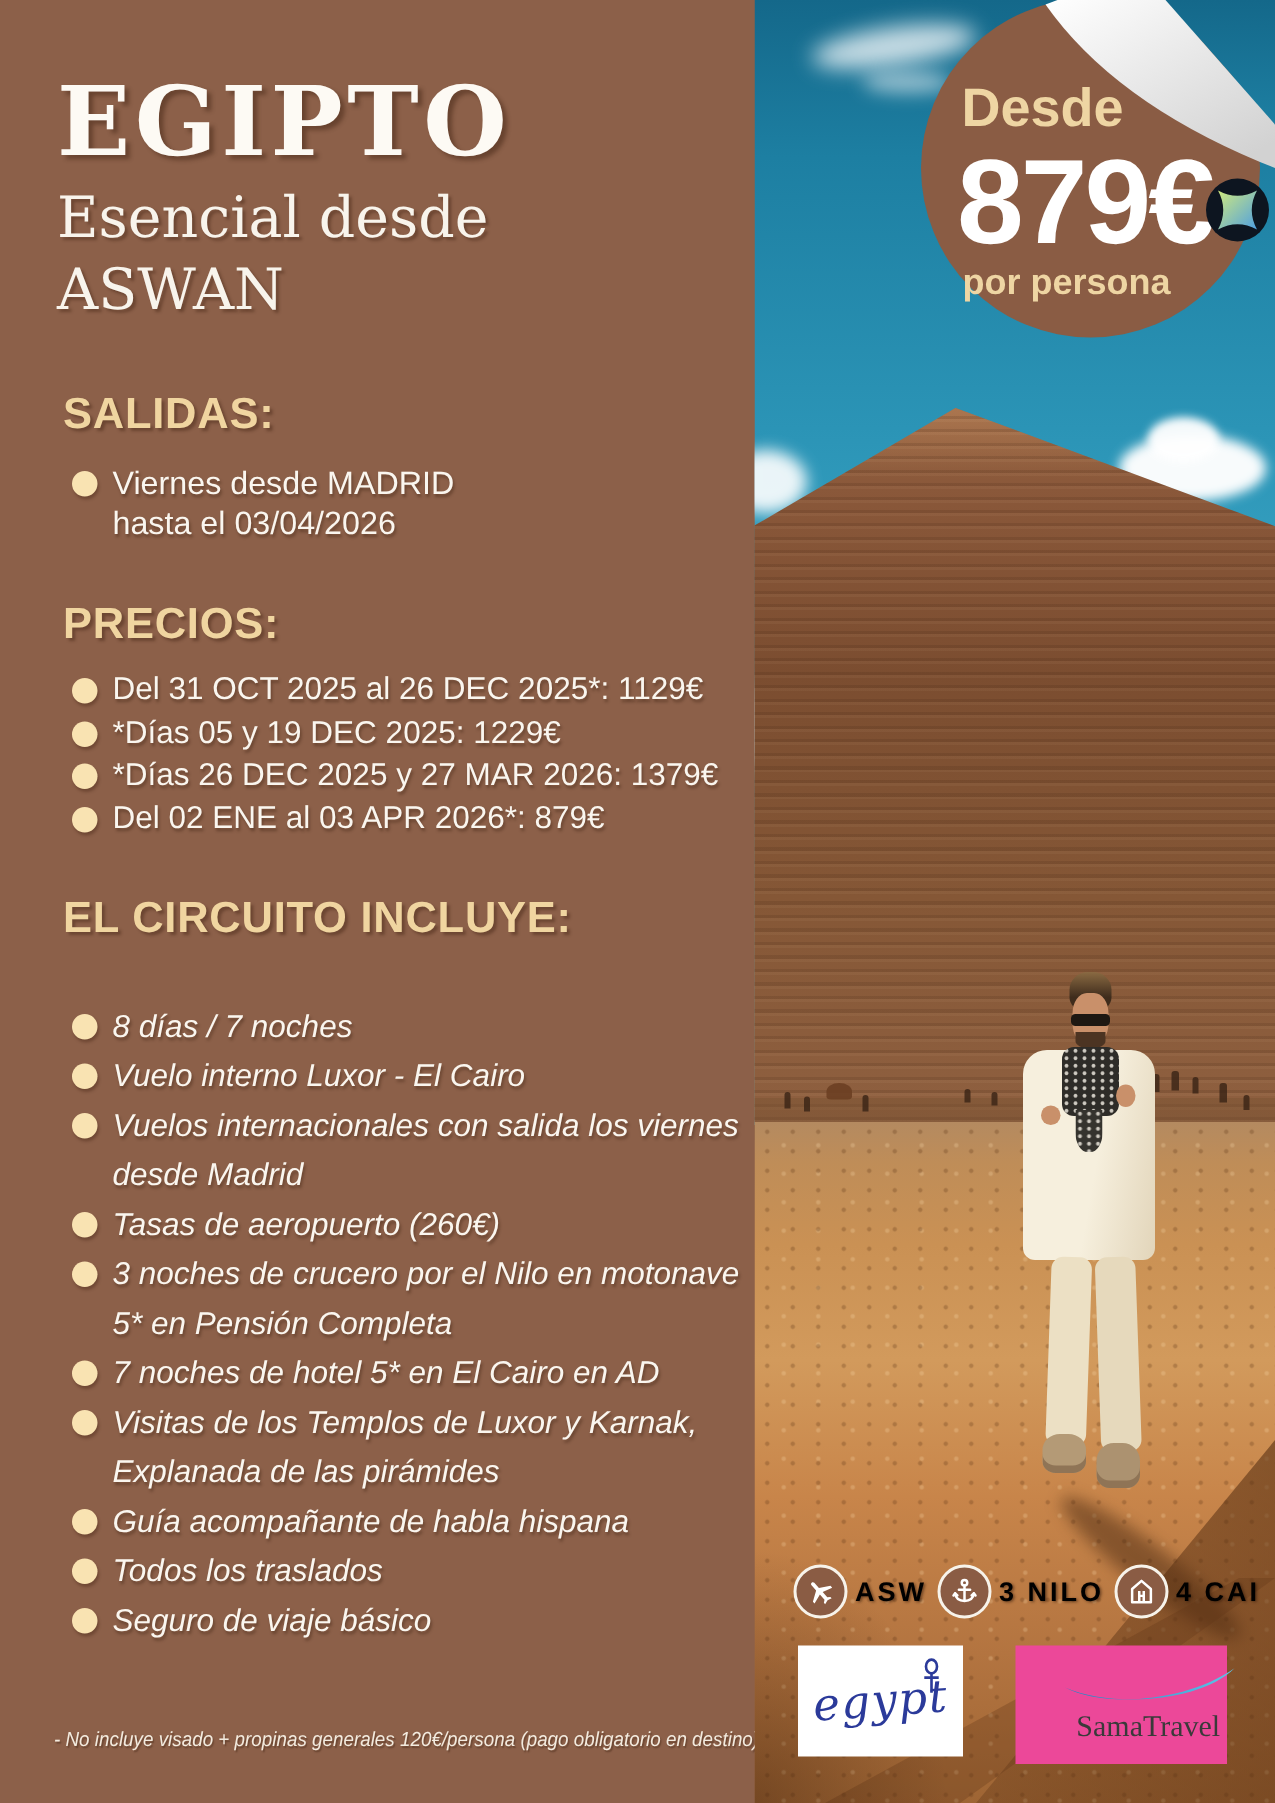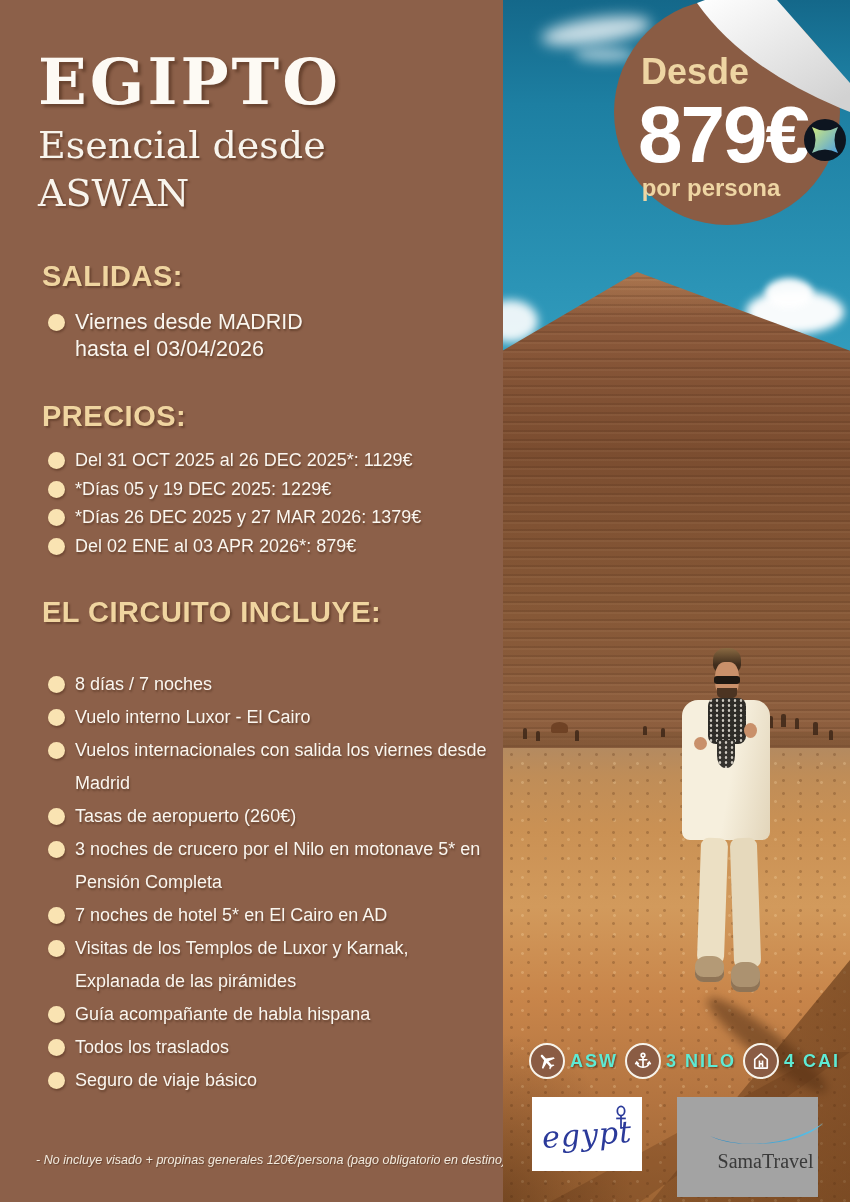--- a/index.html
+++ b/index.html
@@ -36,23 +36,23 @@
   .sec-circuito h2 { margin-bottom:39px; }
 
   ul.blist { list-style:none; margin:6px; padding:0; }
   ul.blist li { display:flex; align-items:flex-start; }
   .bullet {
     width:17px; height:17px; border-radius:50%; background:#f9e3b2;
     flex:0 0 17px; margin:5px 10px 0 0; box-shadow:1px 2px 2px rgba(60,30,15,.35);
   }
   .li-text { color:#faf6ef; text-shadow:1px 2px 2px rgba(50,25,10,.4); }
   .sec-salidas .li-text  { font-size:21.5px; line-height:27px; max-width:252px; }
-  .sec-precios .li-text  { font-size:18px; line-height:28.5px; white-space:nowrap; }
+  .sec-precios .li-text  { font-size:21px; line-height:28.5px; white-space:nowrap; }
   .sec-precios .bullet   { margin-top:6px; }
-  .sec-circuito .li-text { font-size:18px; line-height:33px; max-width:432px; }
+  .sec-circuito .li-text { font-size:21px; line-height:33px; max-width:432px;font-style:italic; }
   .sec-circuito .bullet  { margin-top:8px; }
 
   .footnote {
     position:absolute; left:36px; top:1152px; font-size:13.5px; font-style:italic;
     color:#f3ebdf; white-space:nowrap; transform:scaleX(.93); transform-origin:left center;
     text-shadow:1px 1px 1px rgba(50,25,10,.4);
   }
 
   
   .photo { position:absolute; left:503px; top:0; width:347px; height:1202px; overflow:hidden; }
@@ -144,37 +144,37 @@
 
   
   .stops { position:absolute; left:26px; top:1043px; display:flex; align-items:center; gap:7px; }
   .stop  { display:flex; align-items:center; gap:5px; }
   .stop-circle {
     width:36px; height:36px; border-radius:50%; background:#8a5c44;
     border:2.5px solid #f7f3ea; display:flex; align-items:center; justify-content:center;
     flex:0 0 36px;
   }
   .stop-label {
-    font-size:18px; font-weight:bold; color:#5eead4; letter-spacing:2px;
+    font-size:18px; font-weight:bold; color:#000000; letter-spacing:2px;
     text-shadow:1px 1px 2px rgba(50,25,10,.6);
   }
 
   
   .logo-egypt {
     position:absolute; left:29px; top:1097px; width:110px; height:74px;
     background:#fff; display:flex; align-items:center; justify-content:center;
   }
   .egypt-word {
     font-family:"DejaVu Serif",serif; font-style:italic; font-size:30px;
     color:#2b3a9a; transform:rotate(-4deg); letter-spacing:1px;
   }
   .egypt-ankh { position:absolute; right:14px; top:8px; }
   .logo-sama {
-    position:absolute; left:174px; top:1097px; width:141px; height:100px;
-    background:#a3a3a3; display:flex; flex-direction:column; align-items:center; justify-content:center; gap:1px;padding-left:36px;
+    position:absolute; left:174px; top:1097px; width:141px; height:79px;
+    background:#ec4899; display:flex; flex-direction:column; align-items:center; justify-content:center; gap:1px;padding-left:36px;
   }
   .sama-word { font-family:"Liberation Serif",serif; font-size:20px; color:#3a3a3a; }
 
   
   .badge-svg { position:absolute; left:595px; top:0; width:255px; height:245px; }
   .badge-svg text { font-family:"Liberation Sans",sans-serif; font-weight:bold; }
 </style>
 </head>
 <body>
 

